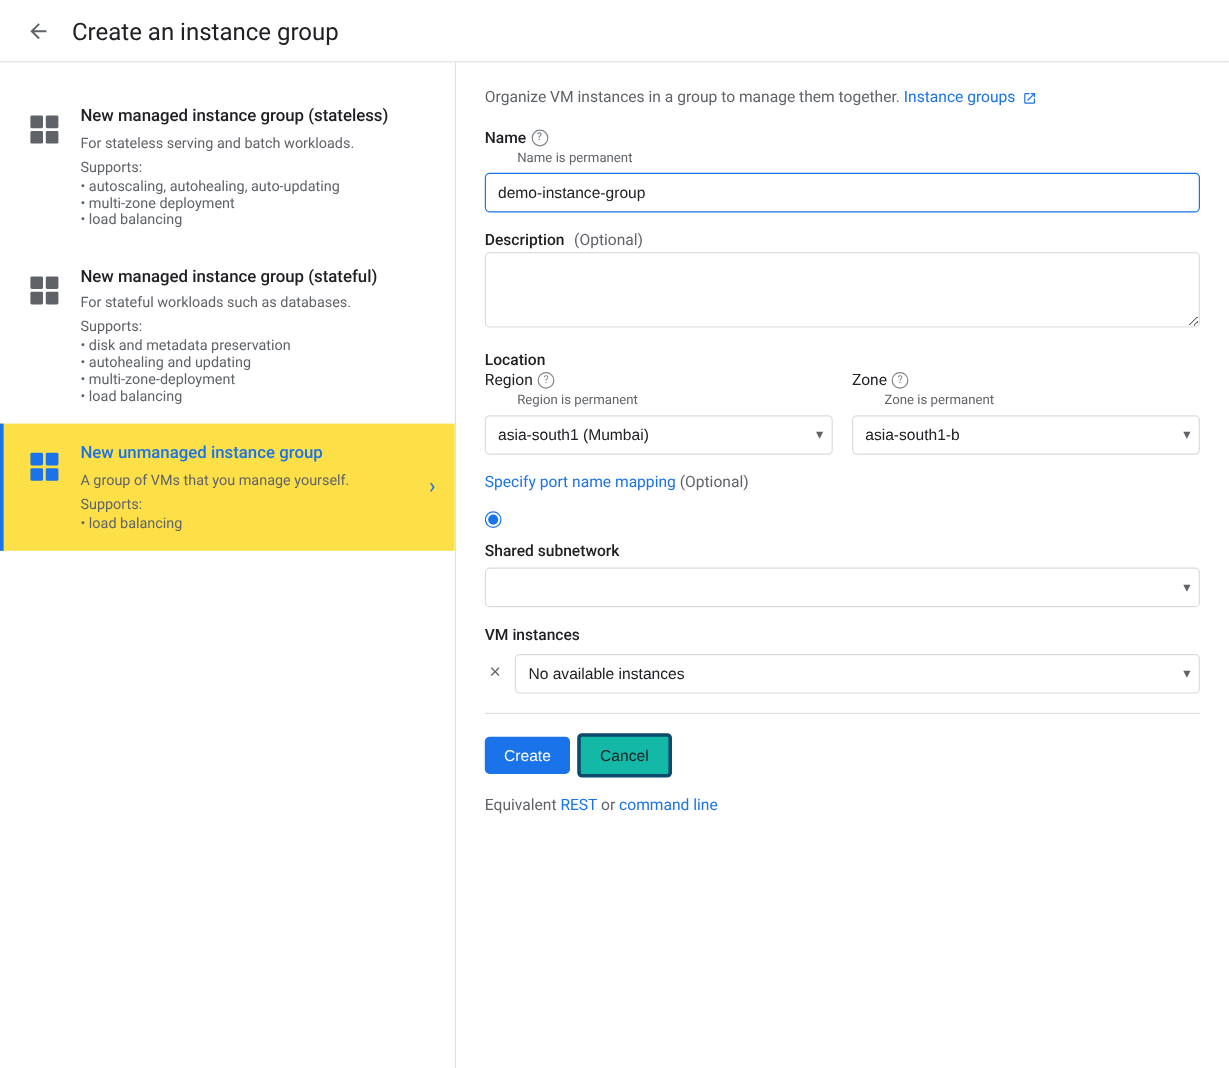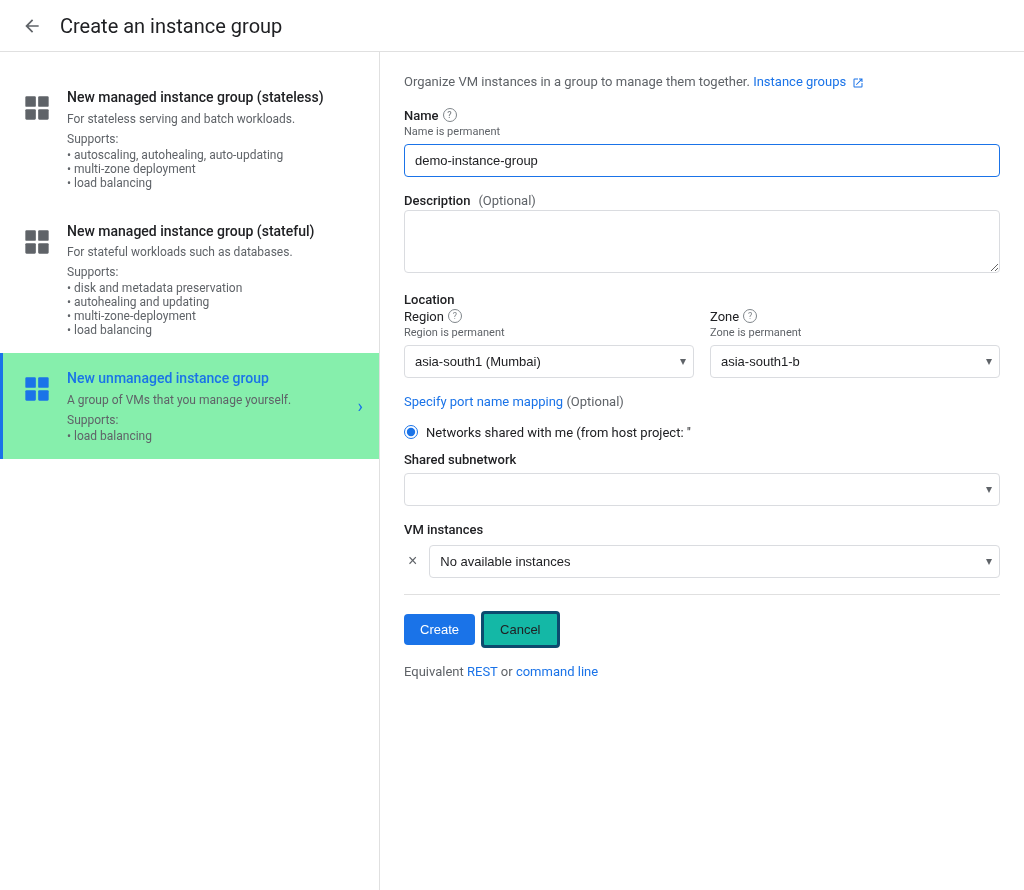--- a/index.html
+++ b/index.html
@@ -61,21 +61,21 @@
     .option-item {
       display: flex;
       align-items: flex-start;
       padding: 16px 16px;
       cursor: pointer;
       position: relative;
       border-left: 3px solid transparent;
       justify-content: flex-end;
     }
     .option-item.selected {
-      background: #86efac;
+      background: #fde047;
       border-left: 3px solid #1a73e8;
     }
 
     .option-icon {
       width: 36px;
       height: 36px;
       flex-shrink: 0;
       margin-right: 12px;
       margin-top: 2px;
       display: flex;
@@ -154,20 +154,21 @@
       color: #202124;
       margin-bottom: 2px;
       display: flex;
       align-items: center;
       gap: 4px;
     }
     .form-sublabel {
       font-size: 11px;
       color: #5f6368;
       margin-bottom: 6px;
+      margin-left: 27px;
     }
     .help-icon {
       display: inline-flex;
       align-items: center;
       justify-content: center;
       width: 14px;
       height: 14px;
       border-radius: 50%;
       border: 1px solid #80868b;
       color: #80868b;
@@ -491,21 +492,20 @@
 
     <div class="form-section">
       <a href="#" class="port-mapping-link">Specify port name mapping</a>
       <span class="port-optional"> </span>
       <span class="port-optional">(Optional)</span>
     </div>
 
     <div class="radio-group">
       <label class="radio-option">
         <input type="radio" name="network" value="shared" checked="" style="">
-        <span class="radio-label">Networks shared with me (from host project: "</span>
       </label>
     </div>
 
     <div class="form-section">
       <div class="subnetwork-label">Shared subnetwork</div>
       <div class="form-select-wrapper">
         <select class="form-select">
           <option value=""></option>
         </select>
         <span class="select-chevron">▾</span>

